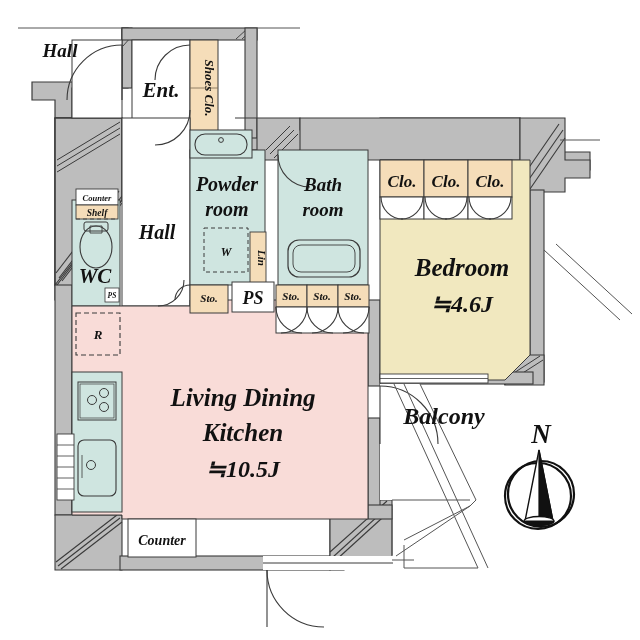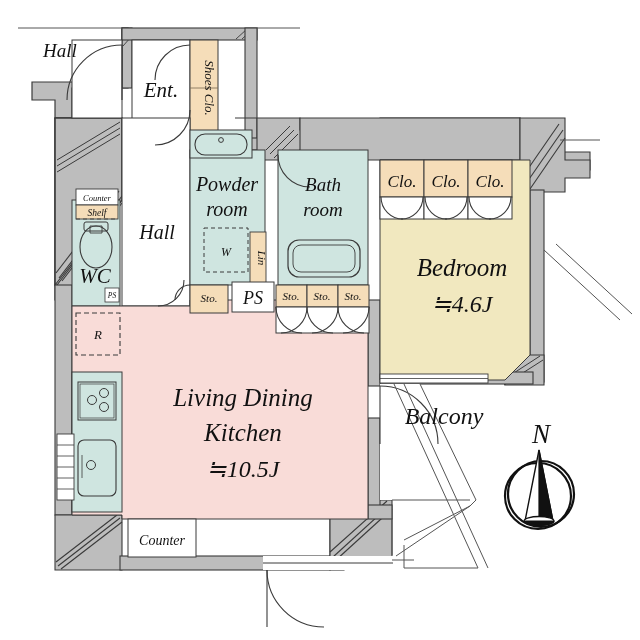--- a/index.html
+++ b/index.html
@@ -1,18 +1,18 @@
 <!DOCTYPE html>
 <html><head>
 <meta charset="utf-8">
 <style>
   html,body{margin:0;padding:0;background:#ffffff;}
   body{width:640px;height:640px;overflow:hidden;
        font-family:"Liberation Serif", serif;}
-  #plan{position:relative;width:507px;height:640px;}
+  #plan{position:relative;width:507px;height:640px;font-weight:bold;}
   svg{display:block;}
   .lbl{font-family:"Liberation Serif", serif;font-style:italic;fill:#111;}
 </style>
 </head>
 <body>
 
 <div id="plan">
 <svg width="640" height="640" viewBox="0 0 640 640">
 
   <defs>

